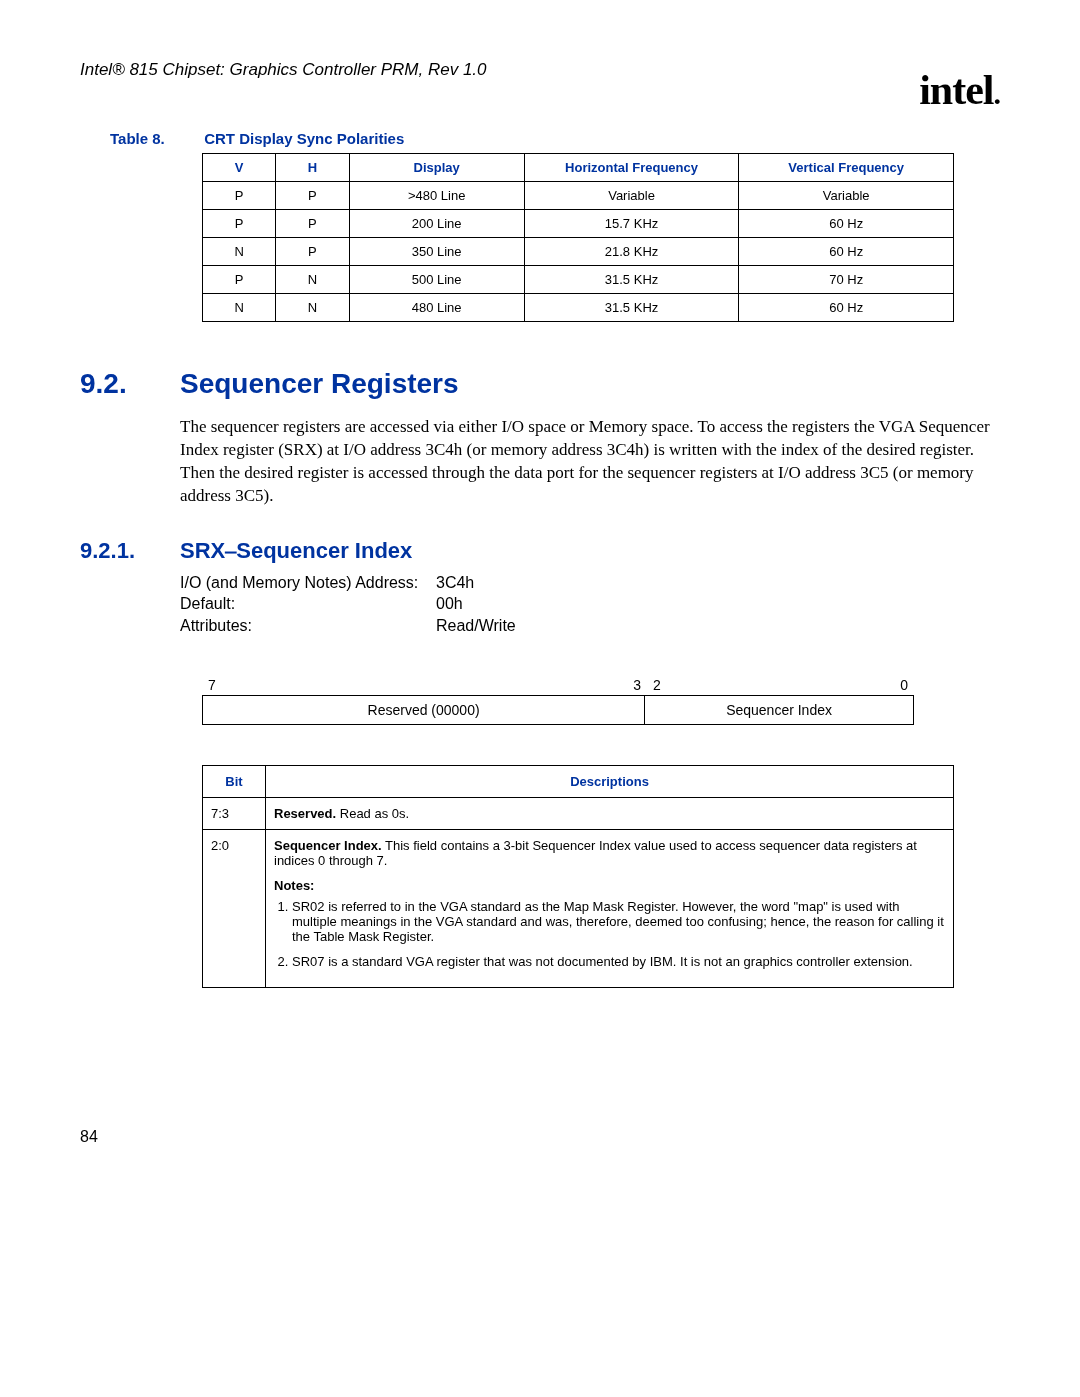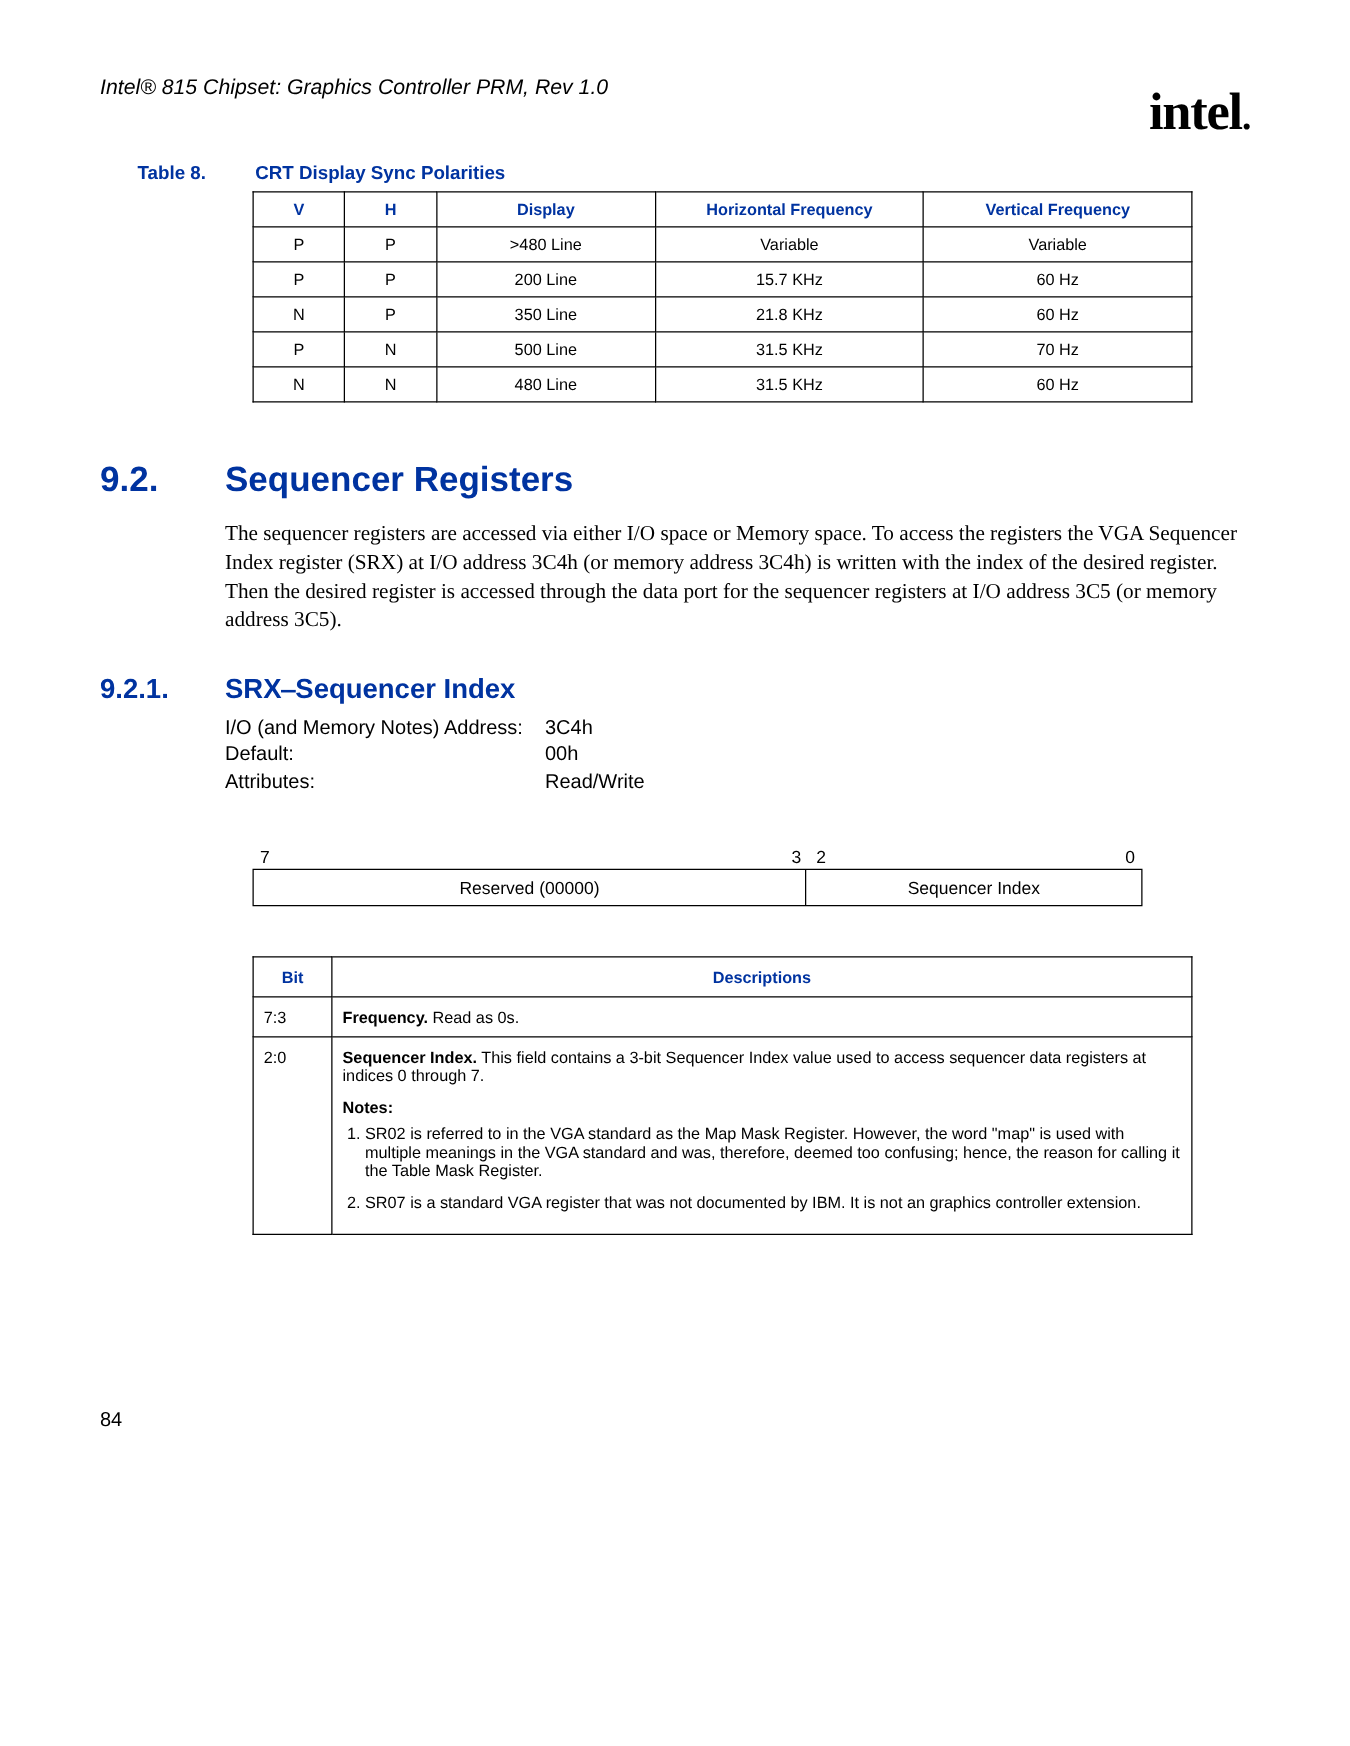--- a/index.html
+++ b/index.html
@@ -254,21 +254,21 @@
   <table class="desc-table">
     <thead>
       <tr>
         <th class="col-bit">Bit</th>
         <th>Descriptions</th>
       </tr>
     </thead>
     <tbody>
       <tr>
         <td>7:3</td>
-        <td><b>Frequency.</b><span> Read as 0s.</span></td>
+        <td><b>Reserved.</b><span> Read as 0s.</span></td>
       </tr>
       <tr>
         <td>2:0</td>
         <td>
           <b>Sequencer Index.</b><span> This field contains a 3-bit Sequencer Index value used to access sequencer data registers at indices 0 through 7.</span>
           <div class="notes-h"><b>Notes:</b></div>
           <ol>
             <li>SR02 is referred to in the VGA standard as the Map Mask Register. However, the word "map" is used with multiple meanings in the VGA standard and was, therefore, deemed too confusing; hence, the reason for calling it the Table Mask Register.</li>
             <li>SR07 is a standard VGA register that was not documented by IBM. It is not an graphics controller extension.</li>
           </ol>

